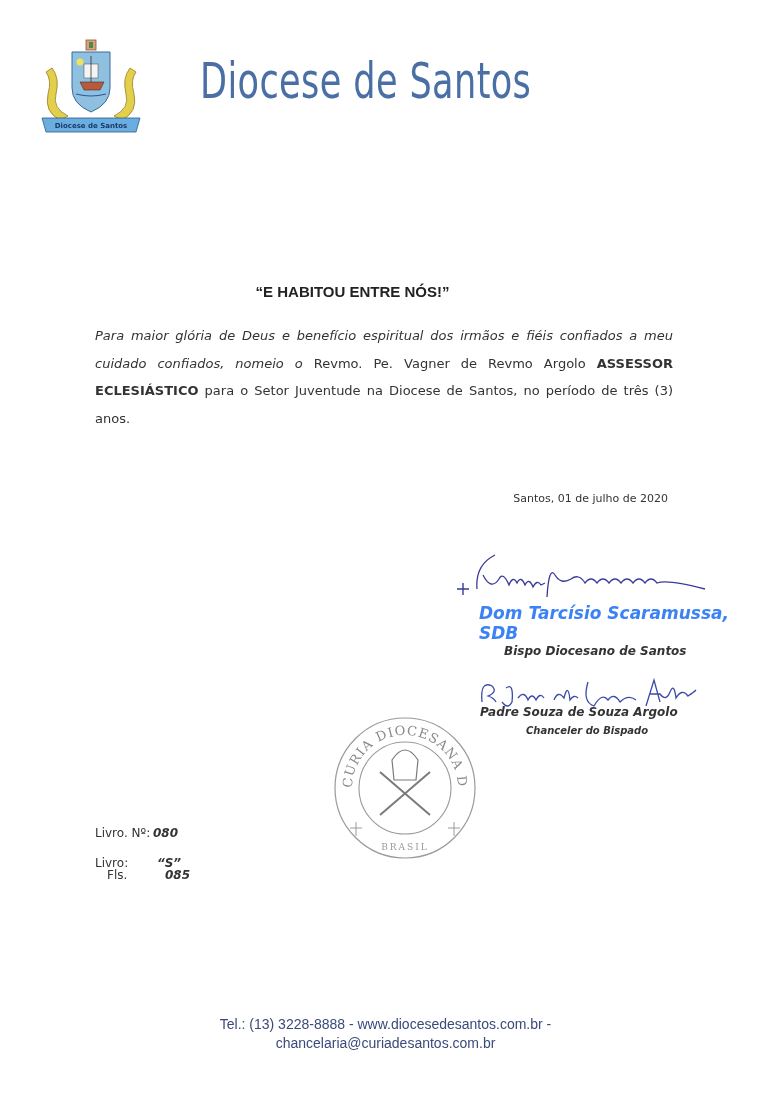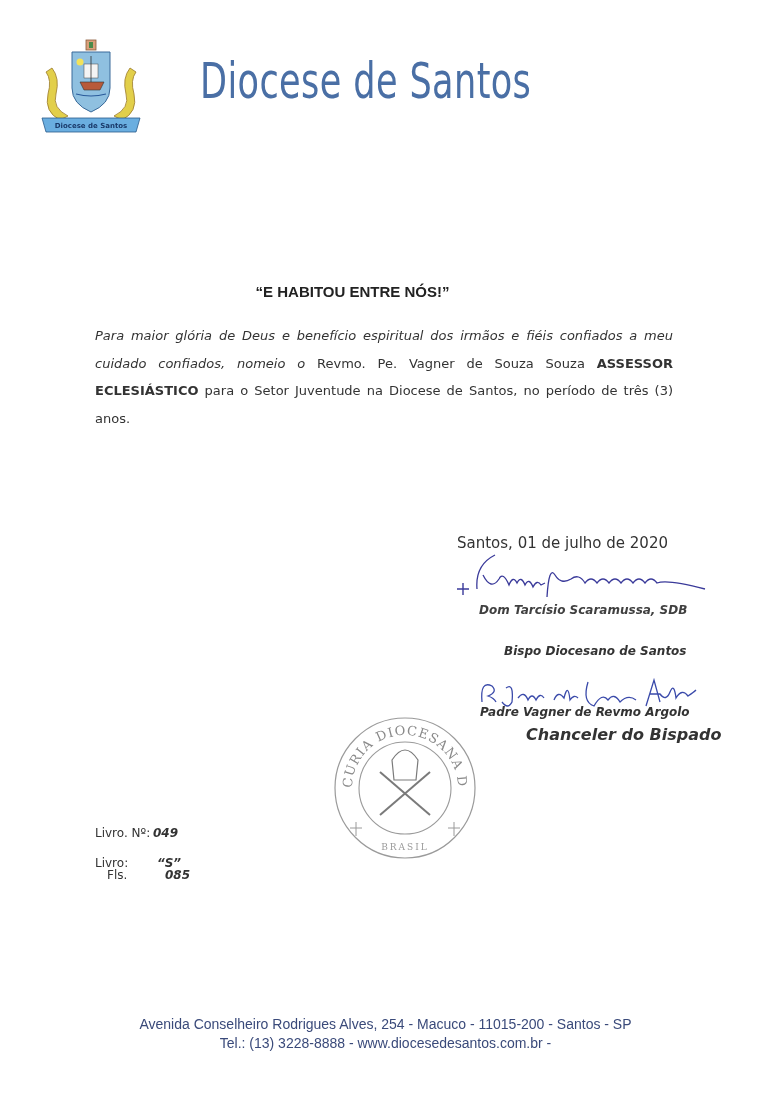--- a/index.html
+++ b/index.html
@@ -4,27 +4,27 @@
 <style>
   html, body { margin:0; padding:0; background:#ffffff; }
   body { width:771px; height:1099px; position:relative; overflow:hidden; font-family:"DejaVu Sans", sans-serif; color:#2b2b2b; }
   .abs { position:absolute; }
   .logo { left:38px; top:38px; width:106px; height:96px; }
   .brand { left:200px; top:52px; font-family:"Liberation Sans Narrow","DejaVu Sans Condensed","Liberation Sans", sans-serif; font-size:50px; color:#4a6fa5; letter-spacing:0.5px; transform:scaleX(0.78); transform-origin:left top; font-weight:normal; }
   .heading { left:0; width:705px; top:283px; text-align:center; font-family:"Liberation Sans", sans-serif; font-weight:bold; font-size:15px; color:#222; }
   .body-text { left:95px; width:578px; top:322px; font-family:"DejaVu Sans", sans-serif; font-size:13px; line-height:27.5px; text-align:justify; color:#333; }
   .body-text i { font-style:italic; }
   .body-text b { font-weight:bold; }
-  .date { right:103px; top:492px; font-size:15px; color:#333;margin-top:42px; }
+  .date { right:103px; top:492px; font-size:11px; color:#333; }
   .sig1 { left:455px; top:545px; width:260px; height:60px; }
-  .sig-name1 { left:479px; top:603px; font-size:12px; font-weight:bold; font-style:italic; color:#404040; }
+  .sig-name1 { left:479px; top:603px; font-size:17px; font-weight:bold; font-style:italic; color:#3b82f6; }
   .sig-title1 { left:504px; top:624px; font-size:12px; font-weight:bold; font-style:italic; color:#333;margin-top:20px; }
   .sig2 { left:478px; top:672px; width:220px; height:40px; }
   .sig-name2 { left:480px; top:705px; font-size:12px; font-weight:bold; font-style:italic; color:#333; }
-  .sig-title2 { left:526px; top:725px; font-size:16px; font-weight:bold; font-style:italic; color:#333; }
+  .sig-title2 { left:526px; top:725px; font-size:10px; font-weight:bold; font-style:italic; color:#333; }
   .seal { left:330px; top:710px; width:150px; height:150px; }
   .meta-row { left:95px; font-size:12px; color:#333; }
   .meta-row .lbl { display:inline-block; width:58px; }
   .meta-row .val { font-weight:bold; font-style:italic; }
   .footer { left:0; width:771px; top:1015px; text-align:center; font-family:"Liberation Sans", sans-serif; font-size:14px; line-height:19px; color:#3a4a7a; }
 </style>
 </head>
 <body>
 
 <div class="abs logo">
@@ -48,21 +48,21 @@
     <path d="M4 80 L102 80 L98 94 L8 94 Z" fill="#6aaee0" stroke="#2a5a8a" stroke-width="0.8"></path>
     <text x="53" y="90" font-size="7" text-anchor="middle" fill="#1a3a6a" font-family="DejaVu Sans, sans-serif" font-weight="bold">Diocese de Santos</text>
   </svg>
 </div>
 
 <div class="abs brand">Diocese de Santos</div>
 
 <div class="abs heading">“E HABITOU ENTRE NÓS!”</div>
 
 <div class="abs body-text">
-  <i>Para maior glória de Deus e benefício espiritual dos irmãos e fiéis confiados a meu cuidado confiados, nomeio o</i><span> Revmo. Pe. Vagner de Souza Souza </span><b>ASSESSOR ECLESIÁSTICO</b><span> para o Setor Juventude na Diocese de Santos, no período de três (3) anos.</span>
+  <i>Para maior glória de Deus e benefício espiritual dos irmãos e fiéis confiados a meu cuidado confiados, nomeio o</i><span> Revmo. Pe. Vagner de Revmo Argolo </span><b>ASSESSOR ECLESIÁSTICO</b><span> para o Setor Juventude na Diocese de Santos, no período de três (3) anos.</span>
 </div>
 
 <div class="abs date">Santos, 01 de julho de 2020</div>
 
 <div class="abs sig1">
   <svg width="260" height="60" viewBox="0 0 260 60">
     <path d="M2 44 L14 44 M8 38 L8 50" stroke="#3a3a9a" stroke-width="1.4" fill="none"></path>
     <path d="M22 44 Q20 20 40 10 M28 30 Q36 46 44 34 Q48 26 54 40 Q58 30 62 38 Q66 30 70 40 Q74 32 78 42 Q82 34 86 40 L90 38" stroke="#3a3a9a" stroke-width="1.3" fill="none"></path>
     <path d="M92 52 Q94 20 100 30 Q106 40 116 34 Q124 28 130 38 Q136 30 142 38 Q148 30 154 38 Q160 30 166 38 Q172 30 178 38 Q184 30 190 38 Q196 30 202 38 Q212 34 250 44" stroke="#3a3a9a" stroke-width="1.3" fill="none"></path>
   </svg>
@@ -90,29 +90,29 @@
 
 <div class="abs sig2">
   <svg width="220" height="40" viewBox="0 0 220 40">
     <path d="M4 30 Q2 8 14 14 Q20 20 10 24 Q16 26 18 30" stroke="#3a4aaa" stroke-width="1.3" fill="none"></path>
     <path d="M28 16 Q36 10 34 30 Q30 38 24 30 M40 26 Q46 18 50 28 Q54 20 58 28 Q62 20 66 26" stroke="#3a4aaa" stroke-width="1.3" fill="none"></path>
     <path d="M76 28 Q80 18 86 26 Q90 10 92 28 Q96 22 100 26" stroke="#3a4aaa" stroke-width="1.3" fill="none"></path>
     <path d="M110 10 Q104 30 116 34 Q124 20 130 28 Q136 20 142 30 Q150 22 158 28" stroke="#3a4aaa" stroke-width="1.3" fill="none"></path>
     <path d="M168 34 L176 8 L182 30 M172 22 L182 22 Q188 30 192 20 Q196 10 198 26 Q204 16 210 24 Q216 20 218 18" stroke="#3a4aaa" stroke-width="1.3" fill="none"></path>
   </svg>
 </div>
-<div class="abs sig-name2">Padre Vagner de Revmo Argolo</div>
+<div class="abs sig-name2">Padre Souza de Souza Argolo</div>
 <div class="abs sig-title2">Chanceler do Bispado</div>
 
 <div class="abs meta-row" style="top:826px;">
-  <span class="lbl">Livro. Nº:</span><span class="val">049</span>
+  <span class="lbl">Livro. Nº:</span><span class="val">080</span>
 </div>
 <div class="abs meta-row" style="top:856px;">
   <span class="lbl">Livro:</span><span class="val" style="margin-left:4px;">“S”</span>
 </div>
 <div class="abs meta-row" style="top:868px;margin-left:12px;">
   <span class="lbl">Fls.</span><span class="val">085</span>
 </div>
 
 <div class="abs footer">
-  <div>Avenida Conselheiro Rodrigues Alves, 254 - Macuco - 11015-200 - Santos - SP</div>
   <div>Tel.: (13) 3228-8888 -  www.diocesedesantos.com.br -</div>
+  <div>chancelaria@curiadesantos.com.br</div>
 </div>
 
 </body></html>

